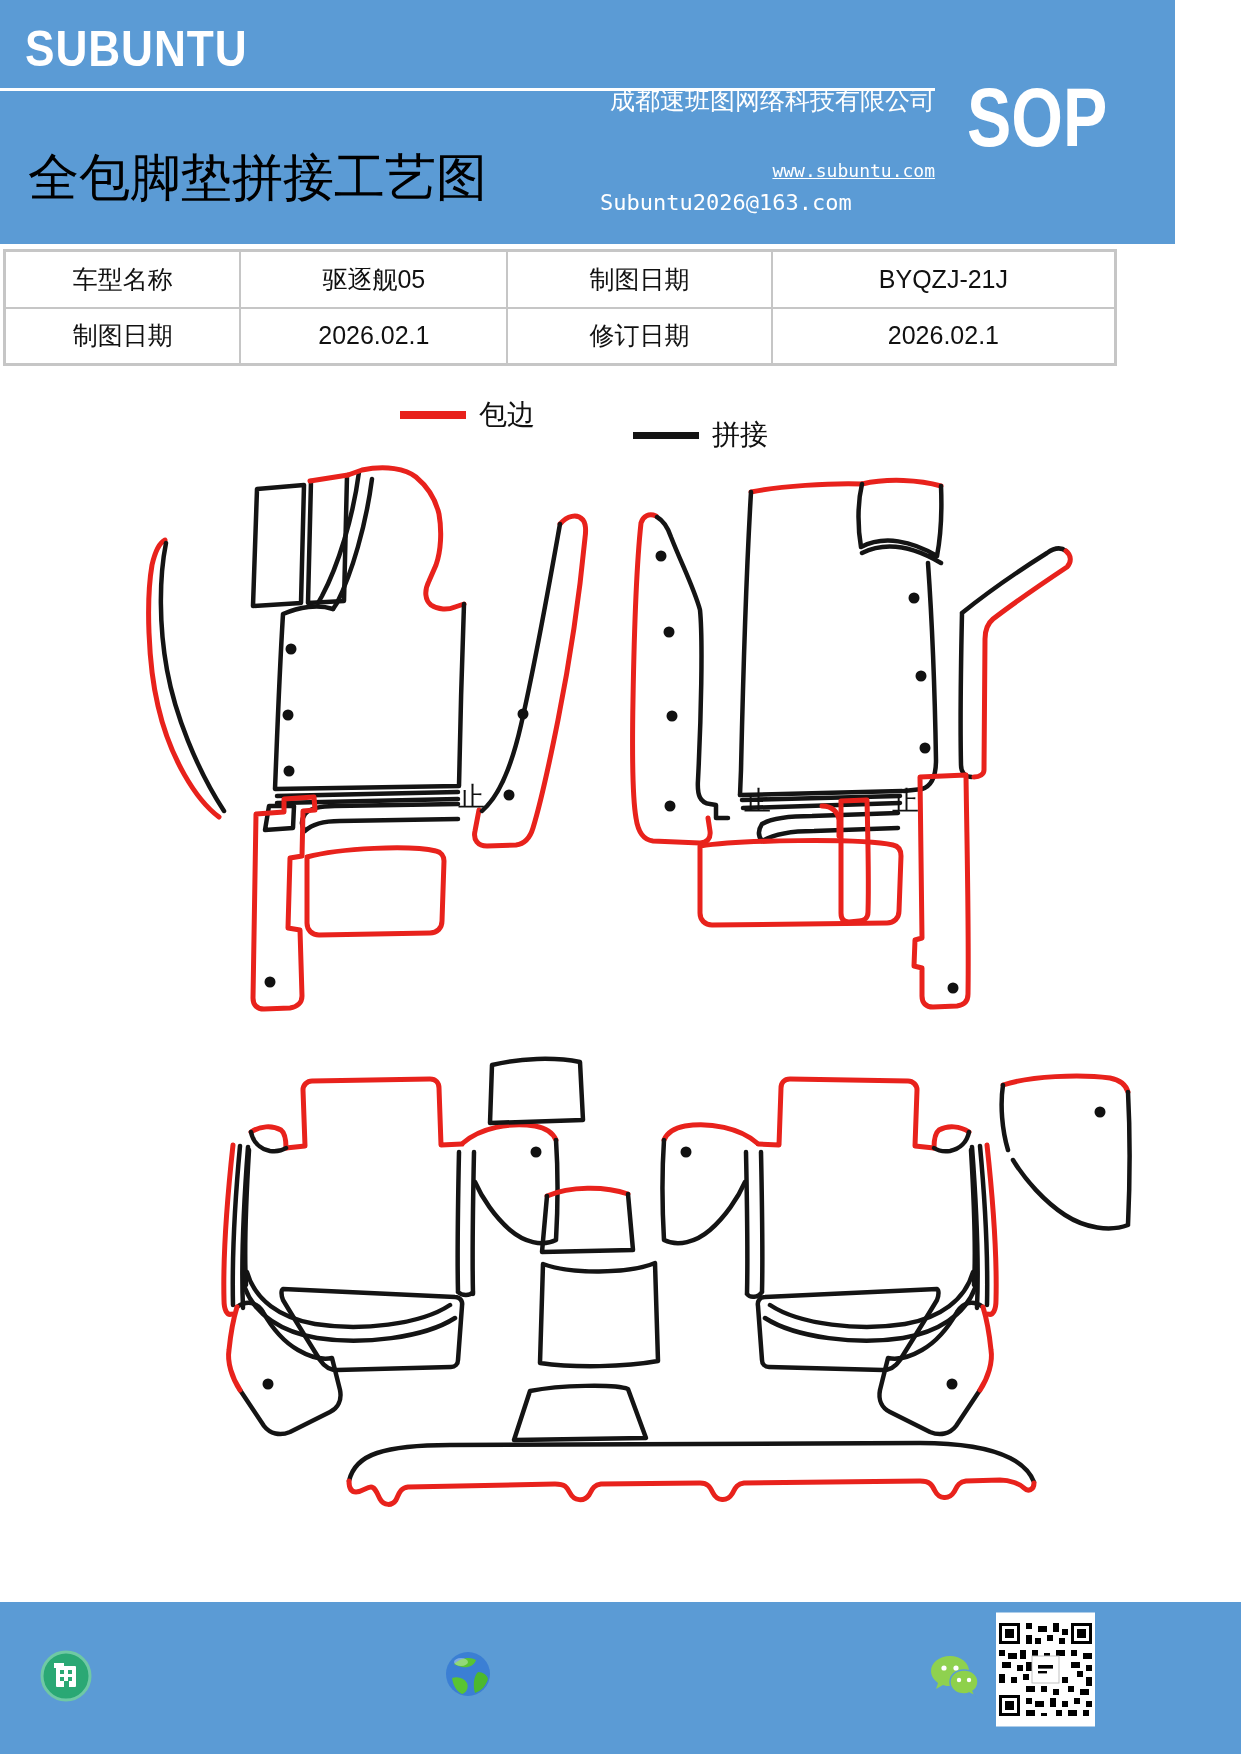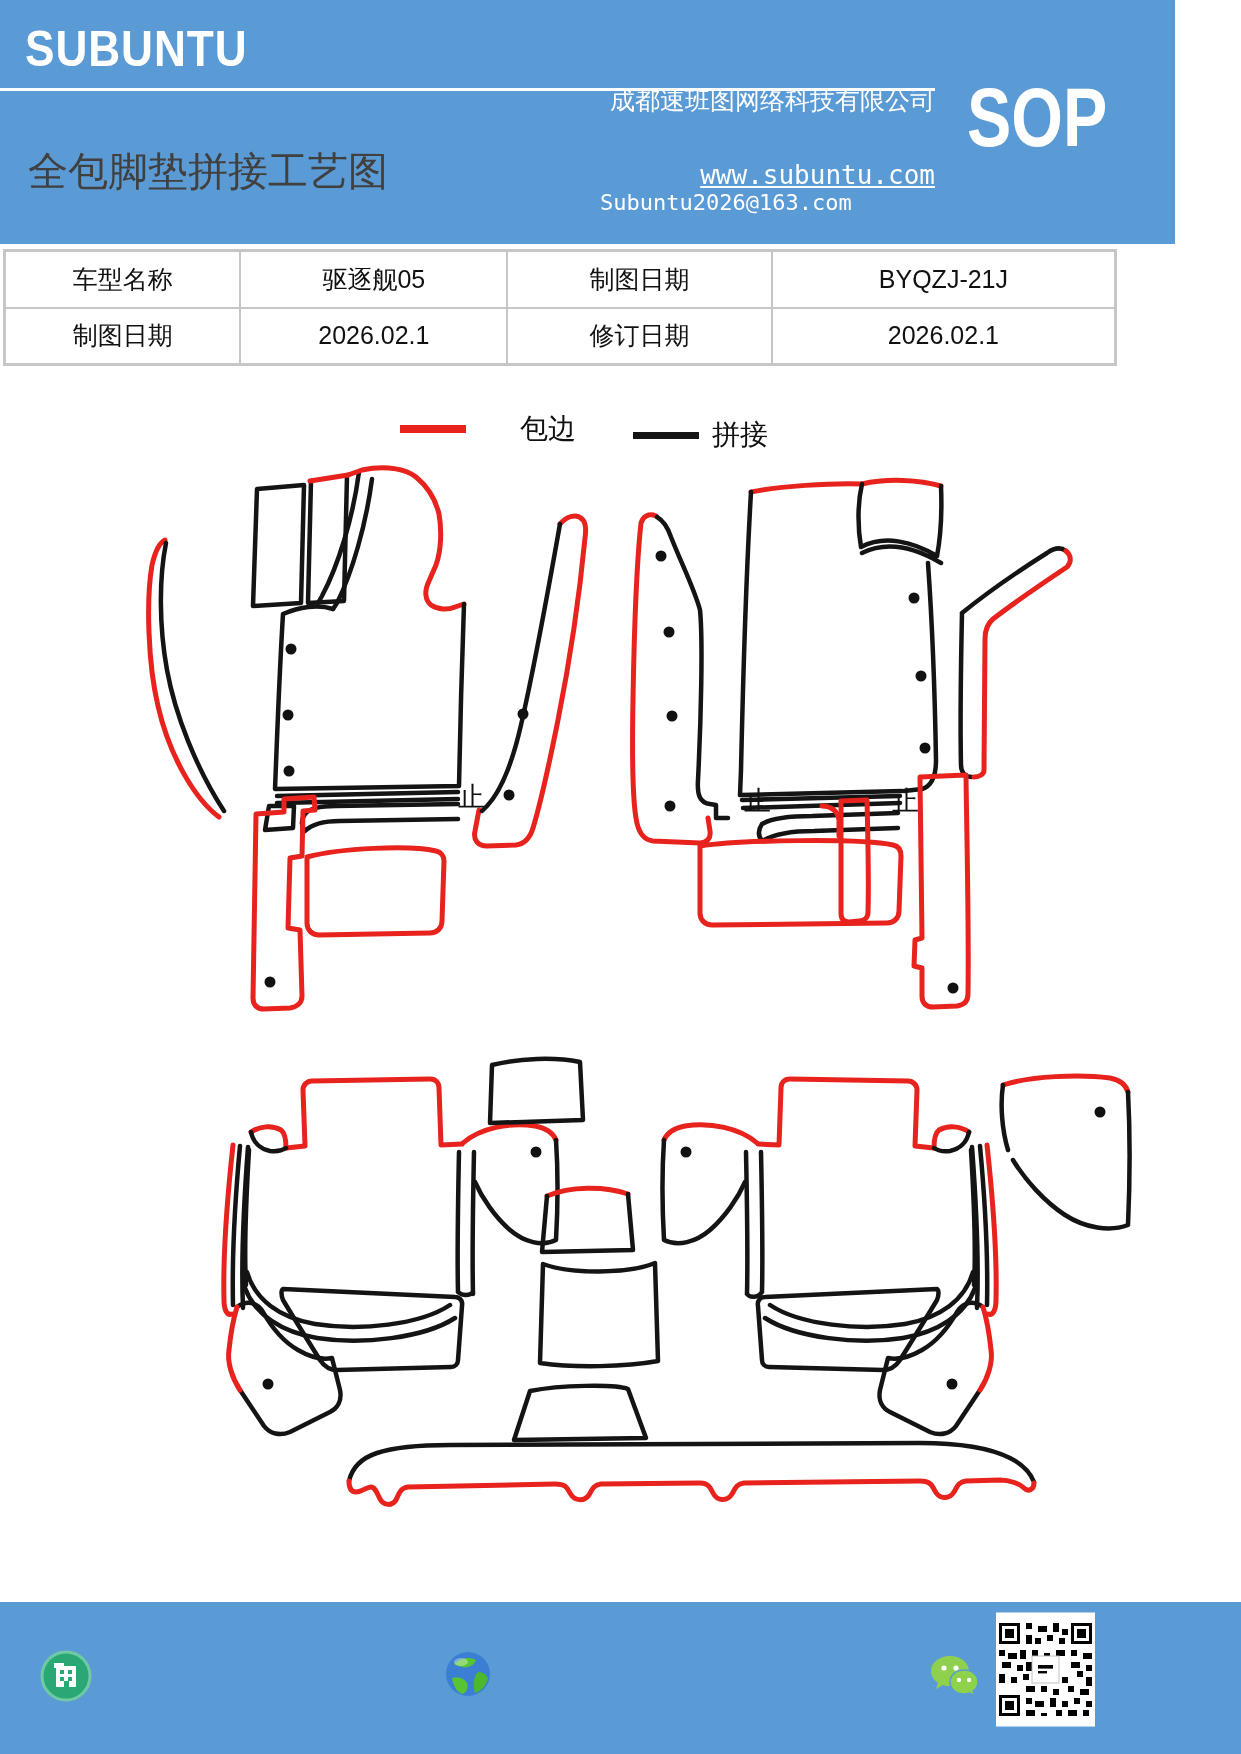--- a/index.html
+++ b/index.html
@@ -9,25 +9,25 @@
   *{margin:0;padding:0;box-sizing:border-box;}
   body{background:#888;}
   .page{position:relative;width:1241px;height:1754px;background:#fff;overflow:hidden;
         font-family:"Liberation Sans",sans-serif;color:#1a1a1a;}
   
   .hdr{position:absolute;top:0;left:0;width:1175px;height:244px;background:var(--blue);}
   .logo{position:absolute;top:18px;left:25px;font-size:47px;font-weight:800;color:#fff;
         letter-spacing:1px;font-family:"Liberation Sans",sans-serif;transform:scale(.94,1.08);transform-origin:left top;}
   .hline{position:absolute;top:88px;left:0;width:935px;height:3px;background:#fff;}
   .vline{position:absolute;top:0;left:1224px;width:3px;height:244px;background:#fff;}
-  .title{position:absolute;top:144px;left:28px;font-size:40px;font-weight:500;color:#404040;
+  .title{position:absolute;top:144px;left:28px;font-size:51px;font-weight:500;color:#000000;
          font-family:Liberation Mono, monospace;}
   .hco{position:absolute;top:84px;left:600px;width:335px;text-align:right;font-size:25px;color:#fff;
        font-family:"Liberation Serif",serif;}
-  .hurl{position:absolute;top:160px;left:600px;width:335px;text-align:right;font-size:26px;color:#fff;
+  .hurl{position:absolute;top:160px;left:600px;width:335px;text-align:right;font-size:18px;color:#fff;
         font-family:"DejaVu Sans Mono",monospace;text-decoration:underline;}
   .hmail{position:absolute;top:190px;left:600px;width:335px;font-size:22px;color:#fff;
         font-family:"DejaVu Sans Mono",monospace;}
   .sop{position:absolute;top:70px;left:967px;font-size:83px;font-weight:700;color:#fff;
        transform:scaleX(.8);transform-origin:left top;letter-spacing:0px;}
   
   table.info{position:absolute;top:249px;left:3px;width:1114px;height:117px;border-collapse:collapse;
              border:3px solid var(--tborder);}
   table.info td{border:2px solid var(--tborder);text-align:center;vertical-align:middle;
                 font-size:25px;color:#111;}
@@ -75,21 +75,21 @@
     </tr>
     <tr>
       <td>制图日期</td>
       <td>2026.02.1</td>
       <td>修订日期</td>
       <td>2026.02.1</td>
     </tr>
   </tbody>
     </table>
 
-  <div class="legend-item" style="left:400px;top:410px;gap:41px;">
+  <div class="legend-item" style="left:400px;top:396px;">
     <span class="sw" style="background: rgb(232, 34, 28);"></span>
     <span class="lt">包边</span>
   </div>
   <div class="legend-item" style="left:633px;top:416px;">
     <span class="sw k" style="background: rgb(20, 20, 20);"></span>
     <span class="lt">拼接</span>
   </div>
 
   <svg class="diagram" width="1241" height="1105" viewBox="0 430 1241 1105" xmlns="http://www.w3.org/2000/svg">
     <g fill="none" stroke-linecap="round" stroke-linejoin="round">

